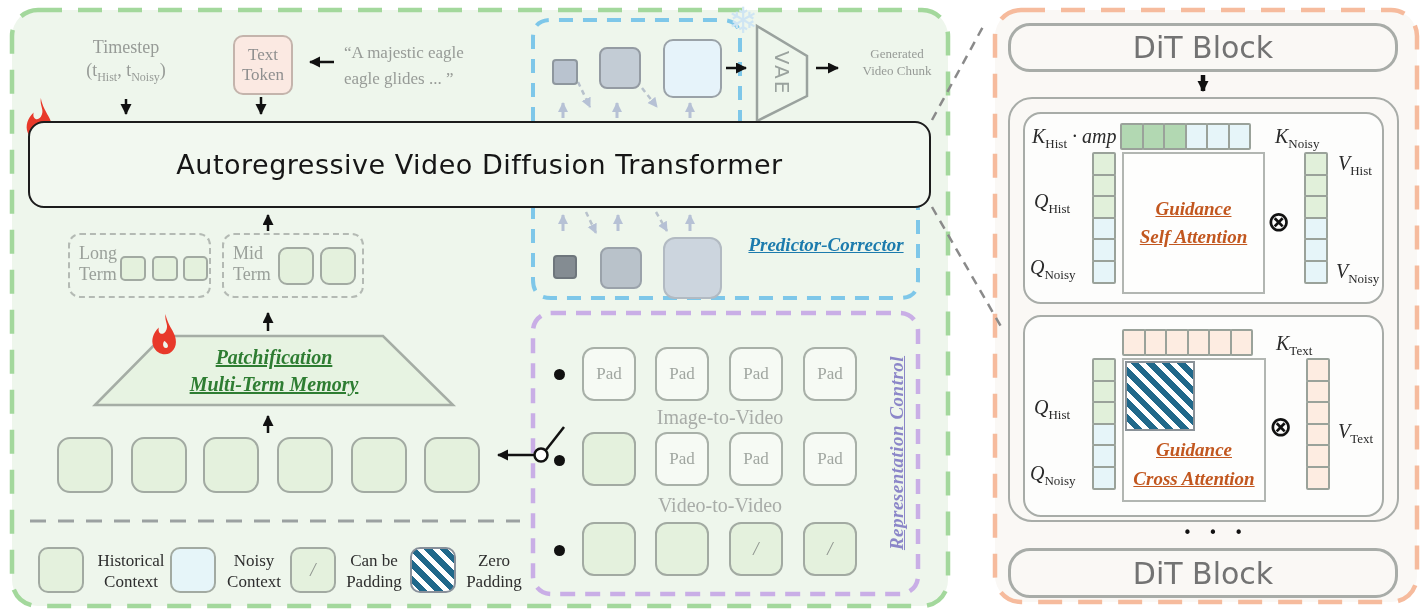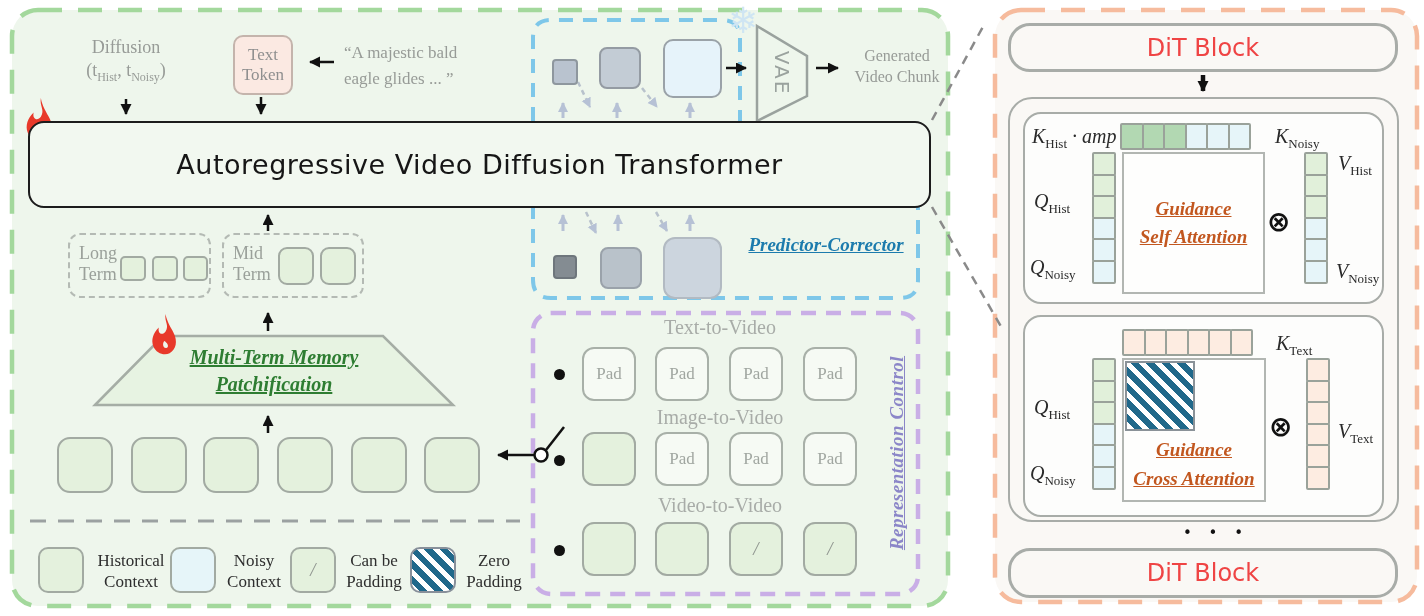--- a/index.html
+++ b/index.html
@@ -21,21 +21,21 @@
   .padcell{background:#f6faf4;border:2.5px solid #a8b0a8;border-radius:12px;
            font-size:17px;color:#a0a6a0;}
   .slashtxt{font-size:19px;color:#8f958f;font-style:italic;}
   
   .g-title{color:#2e7d32;font-weight:bold;font-style:italic;text-decoration:underline;font-size:20px;line-height:1.35;}
   .b-title{color:#1c7bad;font-weight:bold;font-style:italic;text-decoration:underline;font-size:19px;line-height:1.4;}
   .o-title{color:#c2571f;font-weight:bold;font-style:italic;text-decoration:underline;font-size:19px;line-height:1.5;}
   .p-title{color:#8b86c8;font-weight:bold;font-style:italic;text-decoration:underline;font-size:19px;letter-spacing:0.5px;}
   .rowlabel{font-size:20px;color:#a8aca8;}
   
-  .ditbox{border:3px solid #a8aca8;border-radius:22px;font-size:24px;color:#ef4444;background:transparent;}
+  .ditbox{border:3px solid #a8aca8;border-radius:22px;font-size:30px;color:#737373;background:transparent;}
   .attn-outer{border:2.5px solid #a8aca8;border-radius:24px;}
   .attn-inner{border:2.5px solid #a8aca8;border-radius:18px;background:#fdfdfc;}
   .attn-core{border:2px solid #b2b6b2;background:#fefefd;}
   .mlabel{font-size:20px;color:#2a2a2a;}
   .mlabel i{font-family:"Liberation Serif",serif;}
   .mlabel sub{font-size:13px;font-style:normal;}
   .vstack{display:flex;flex-direction:column;}
   .hstack{display:flex;flex-direction:row;}
   .mcv{width:24px;height:23.6px;border:2px solid #9aa29a;margin-top:-2px;border-radius:2px;box-sizing:border-box;}
   .vstack .mcv:first-child{margin-top:0;}
@@ -118,45 +118,45 @@
       <path d="M13,0 C12,6 16,8 13,13 C11,16 7,15 8,10 C4,14 2,19 4,24 C6,29 12,31 16,29 C21,26 22,20 19,14 C17,10 14,6 13,0 Z" fill="#e8392a"></path>
       <path d="M12,20 C10,23 12,26 14,25 C16,24 14,21 12,20 Z" fill="#eef6ec"></path>
     </g>
     <g transform="translate(148,314) scale(1.35)">
       <path d="M13,0 C12,6 16,8 13,13 C11,16 7,15 8,10 C4,14 2,19 4,24 C6,29 12,31 16,29 C21,26 22,20 19,14 C17,10 14,6 13,0 Z" fill="#e8392a"></path>
       <path d="M12,20 C10,23 12,26 14,25 C16,24 14,21 12,20 Z" fill="#eef6ec"></path>
     </g>
   </svg>
 
   <div class="abs graytxt" style="left:60px;top:36px;width:132px;font-size:18px;text-align:center;line-height:1.25;">
-    <div>Diffusion</div>
+    <div>Timestep</div>
     <div><span>(t</span><sub style="font-size:12px;">Hist</sub><span>, t</span><sub style="font-size:12px;">Noisy</sub><span>)</span></div>
   </div>
 
   <div class="abs center" style="left:233px;top:35px;width:56px;height:56px;background:#fbe9e2;border:2px solid #c4b4ac;border-radius:10px;font-size:17px;color:#8f8f8f;line-height:1.2;">
     <div>
         <div>Text</div>
         <div>Token</div>
       </div>
   </div>
 
   <div class="abs graytxt" style="left:344px;top:40px;width:148px;font-size:17px;line-height:1.5;">
-    <div>“A majestic bald</div>
+    <div>“A majestic eagle</div>
     <div>eagle glides  ... ”</div>
   </div>
 
   <div class="abs" style="left:552px;top:59px;width:22px;height:22px;background:#b9c3cf;border:2px solid #8e979e;border-radius:4px;"></div>
   <div class="abs" style="left:599px;top:47px;width:38px;height:38px;background:#c3ccd5;border:2.5px solid #949ba3;border-radius:8px;"></div>
   <div class="abs" style="left:663px;top:39px;width:55px;height:55px;background:#e6f3fa;border:2.5px solid #9aa2a8;border-radius:10px;"></div>
 
   <div class="abs comic" style="left:728px;top:0px;font-size:36px;color:#cfe5f3;"><span>❄</span></div>
   <div class="abs center" style="left:752px;top:58px;width:60px;height:30px;transform:rotate(90deg);font-size:20px;color:#9aa29e;letter-spacing:2px;font-family:'DejaVu Sans',sans-serif;">
       <span>VAE</span>
     </div>
-  <div class="abs graytxt" style="left:845px;top:46px;width:104px;font-size:16px;text-align:center;line-height:1.3;">
+  <div class="abs graytxt" style="left:845px;top:46px;width:104px;font-size:13px;text-align:center;line-height:1.3;">
     <div>Generated</div>
     <div>Video Chunk</div>
   </div>
 
   <div class="abs center comic xfmr">
     <span>Autoregressive Video Diffusion Transformer</span>
   </div>
 
   <div class="abs" style="left:553px;top:255px;width:20px;height:20px;background:#848c92;border:2px solid #6e767c;border-radius:4px;"></div>
   <div class="abs" style="left:600px;top:247px;width:38px;height:38px;background:#b9c2ca;border:2.5px solid #9aa2aa;border-radius:8px;"></div>
@@ -171,32 +171,31 @@
     <div class="abs histcell" style="left:96px;top:12px;width:32px;height:34px;border-radius:9px;"></div>
   </div>
   <div class="abs termbox" style="left:68px;top:233px;width:139px;height:61px;">
     <div class="abs termlabel" style="left:9px;top:8px;width:50px;">Long Term</div>
     <div class="abs histcell" style="left:50px;top:21px;width:22px;height:21px;border-radius:5px;"></div>
     <div class="abs histcell" style="left:82px;top:21px;width:22px;height:21px;border-radius:5px;"></div>
     <div class="abs histcell" style="left:113px;top:21px;width:21px;height:21px;border-radius:5px;"></div>
   </div>
 
   <div class="abs g-title" style="left:158px;top:344px;width:232px;text-align:center;">
+    <div>Patchification</div>
     <div>Multi-Term Memory</div>
-    <div>Patchification</div>
   </div>
 
   <div class="abs histcell" style="left:57px;top:437px;width:52px;height:52px;border-radius:13px;"></div>
   <div class="abs histcell" style="left:131px;top:437px;width:52px;height:52px;border-radius:13px;"></div>
   <div class="abs histcell" style="left:203px;top:437px;width:52px;height:52px;border-radius:13px;"></div>
   <div class="abs histcell" style="left:277px;top:437px;width:52px;height:52px;border-radius:13px;"></div>
   <div class="abs histcell" style="left:351px;top:437px;width:52px;height:52px;border-radius:13px;"></div>
   <div class="abs histcell" style="left:424px;top:437px;width:52px;height:52px;border-radius:13px;"></div>
 
-  <div class="abs rowlabel" style="left:580px;top:316px;width:280px;text-align:center;">Text-to-Video</div>
   <span class="abs bullet" style="left:554px;top:369px;"></span>
   <div class="abs padcell center" style="left:582px;top:347px;width:50px;height:50px;">Pad</div>
   <div class="abs padcell center" style="left:655px;top:347px;width:50px;height:50px;">Pad</div>
   <div class="abs padcell center" style="left:729px;top:347px;width:50px;height:50px;">Pad</div>
   <div class="abs padcell center" style="left:803px;top:347px;width:50px;height:50px;">Pad</div>
 
   <div class="abs rowlabel" style="left:580px;top:406px;width:280px;text-align:center;">Image-to-Video</div>
   <span class="abs bullet" style="left:554px;top:455px;"></span>
   <div class="abs histcell center" style="left:582px;top:432px;width:50px;height:50px;border-radius:12px;"></div>
   <div class="abs padcell center" style="left:655px;top:432px;width:50px;height:50px;">Pad</div>

